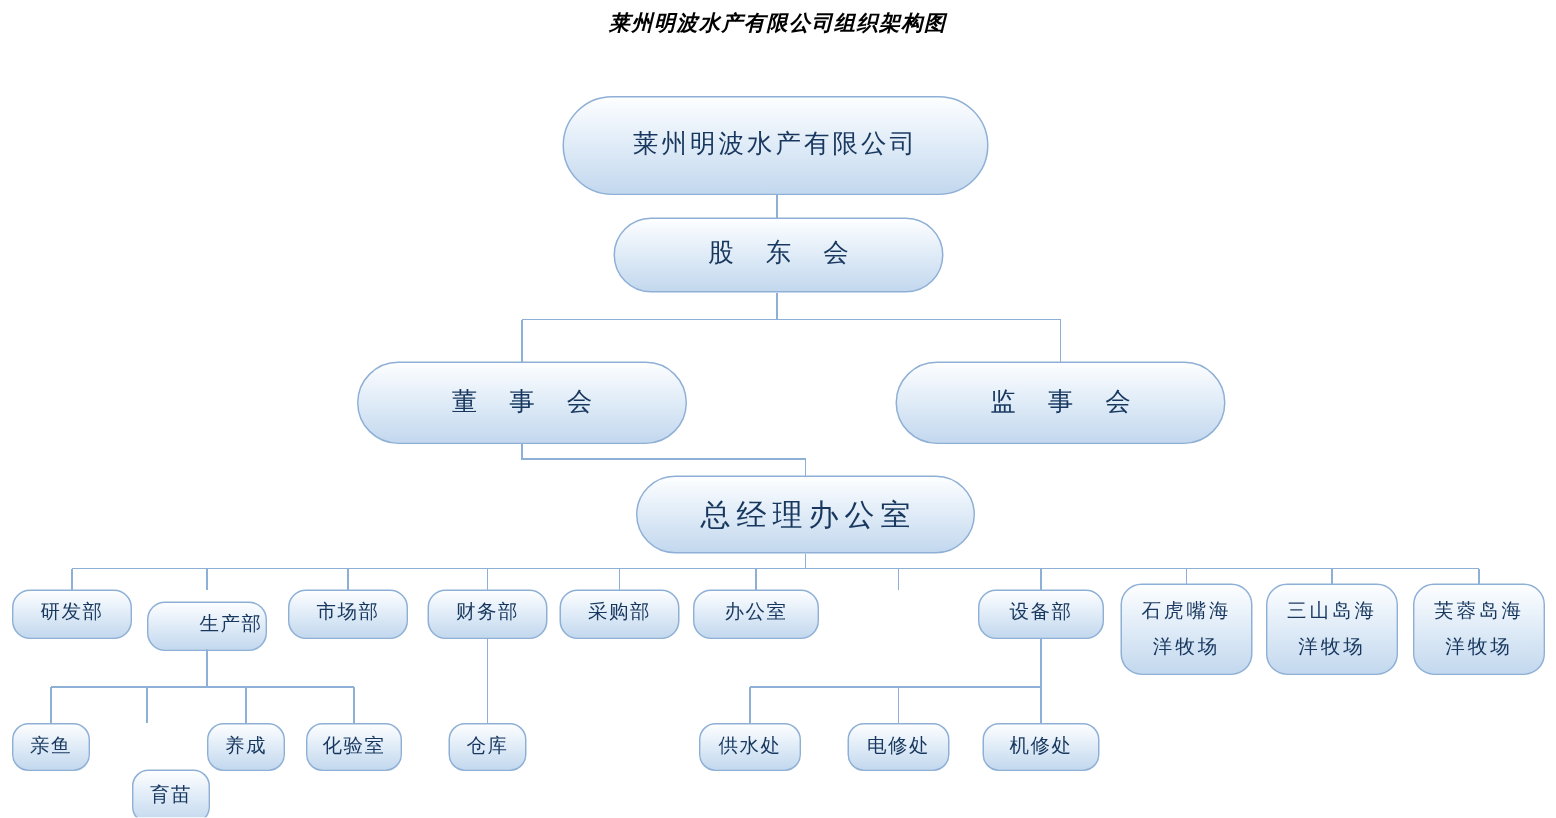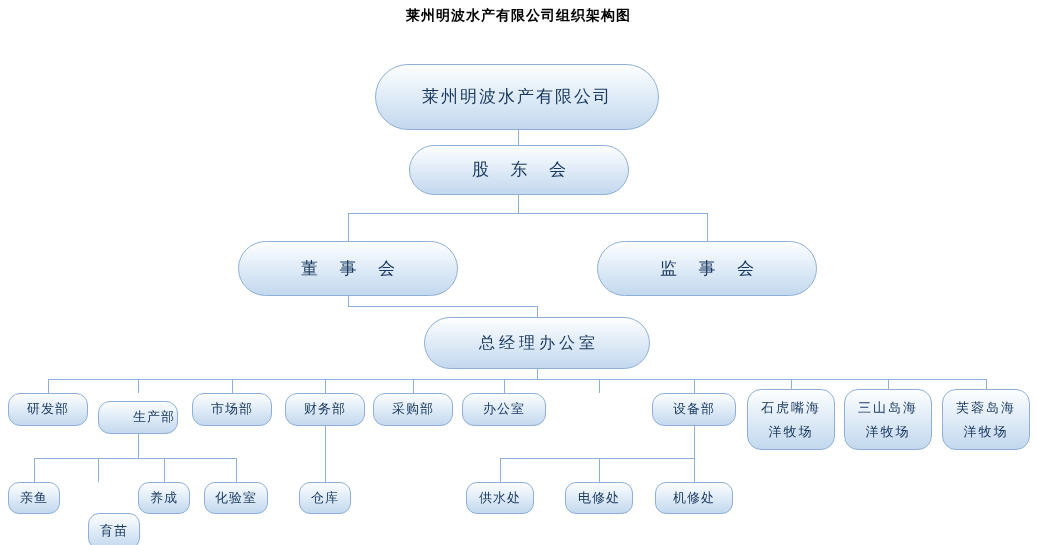--- a/index.html
+++ b/index.html
@@ -18,20 +18,21 @@
     position: absolute;
     top: 7px;
     left: 0;
     width: 100%;
     text-align: center;
     font-size: 14px;
     font-weight: bold;
     letter-spacing: 1px;
     color: var(--title-text, #000000);
     font-family: "Liberation Sans", sans-serif;
+    font-style: italic;
   }
 
   .connectors { position: absolute; left: 0; top: 0; }
   .connectors line, .connectors polyline {
     stroke: var(--connector, #8fb0d6);
     stroke-width: 1;
     fill: none;
     shape-rendering: crispEdges;
   }
 
@@ -47,21 +48,21 @@
       #e2edf8 45%,
       var(--node-fill-bottom, #c3d8ee) 100%);
     color: var(--node-text, #17375e);
     font-family: "DejaVu Serif", "Liberation Serif", serif;
     line-height: 1.25;
   }
 
   .pill { border-radius: 999px; }
   .lv1 { font-size: 17px; letter-spacing: 2px; }
   .lv2 { font-size: 17px; letter-spacing: 8px; text-indent: 8px; }
-  .lv3 { font-size: 16px; letter-spacing: 4px; text-indent: 4px; }
+  .lv3 { font-size: 20px; letter-spacing: 4px; text-indent: 4px; }
   .dept { font-size: 13px; letter-spacing: 1px; border-radius: 12px; }
   .ranch { font-size: 13px; letter-spacing: 2px; border-radius: 14px; line-height: 1.8; padding: 0 11px; }
   .sub { font-size: 13px; letter-spacing: 1px; border-radius: 11px; }
 </style>
 </head>
 <body>
 
 <div class="canvas">
 
   <div class="chart-title">莱州明波水产有限公司组织架构图</div>

